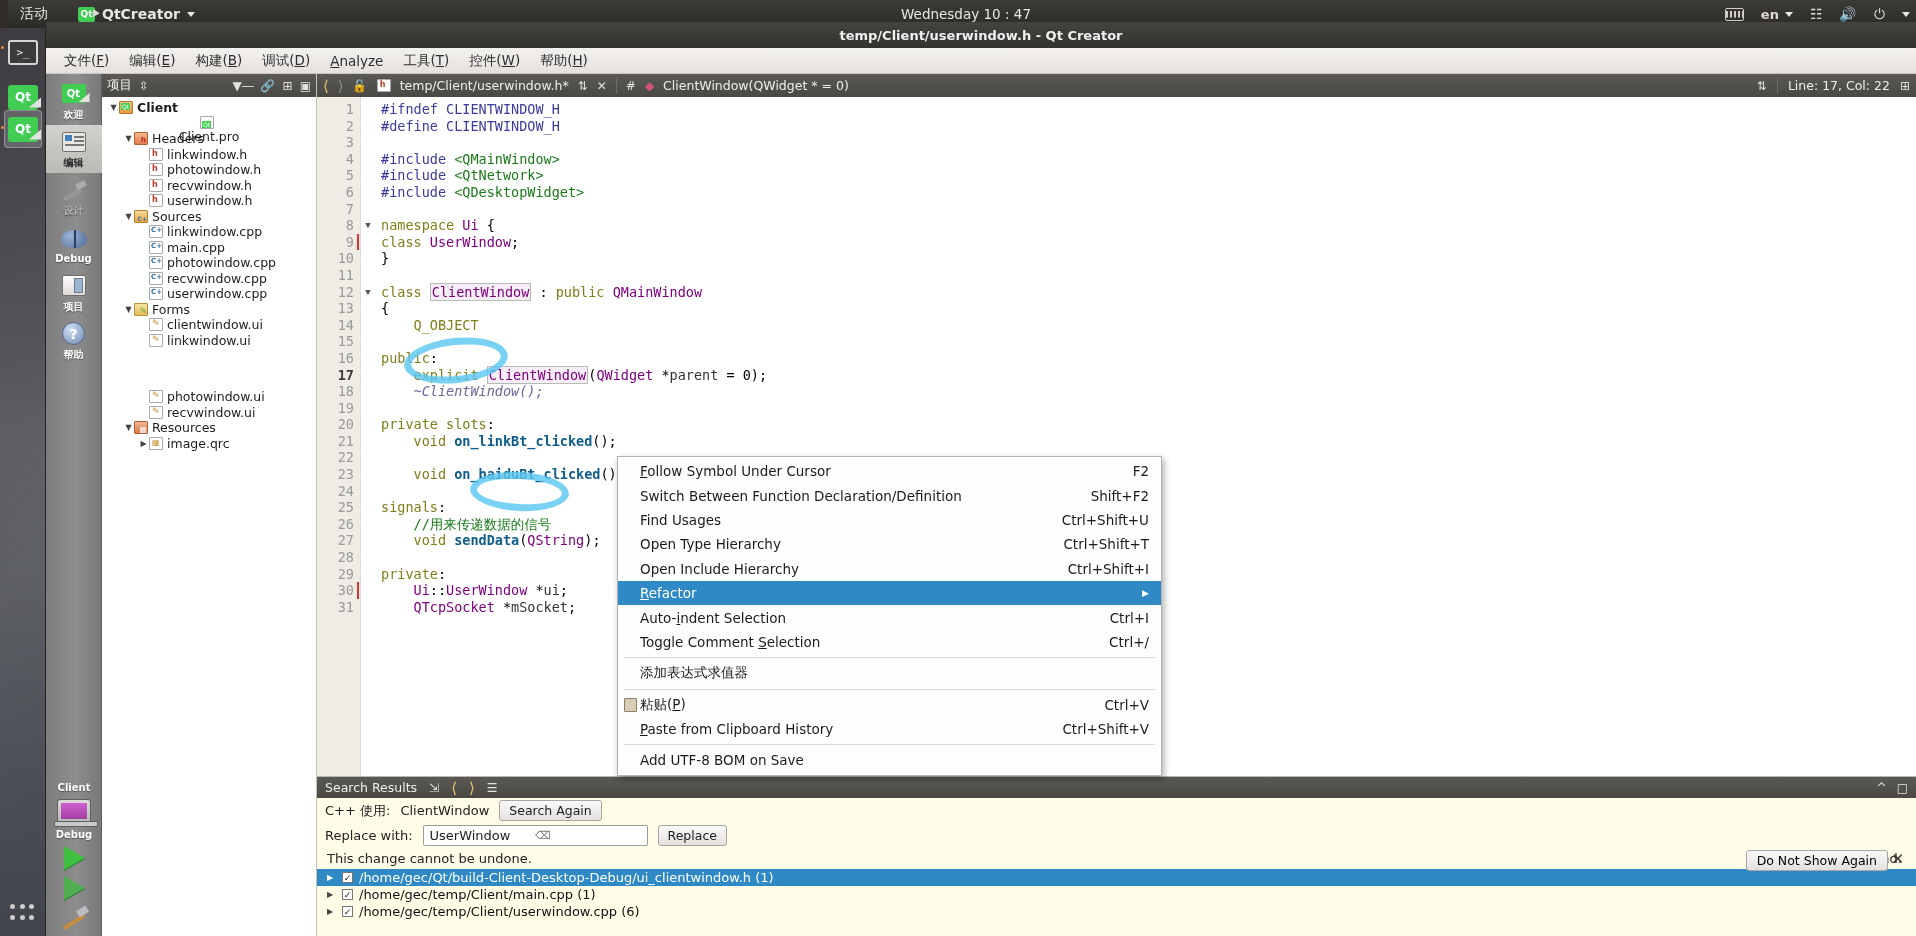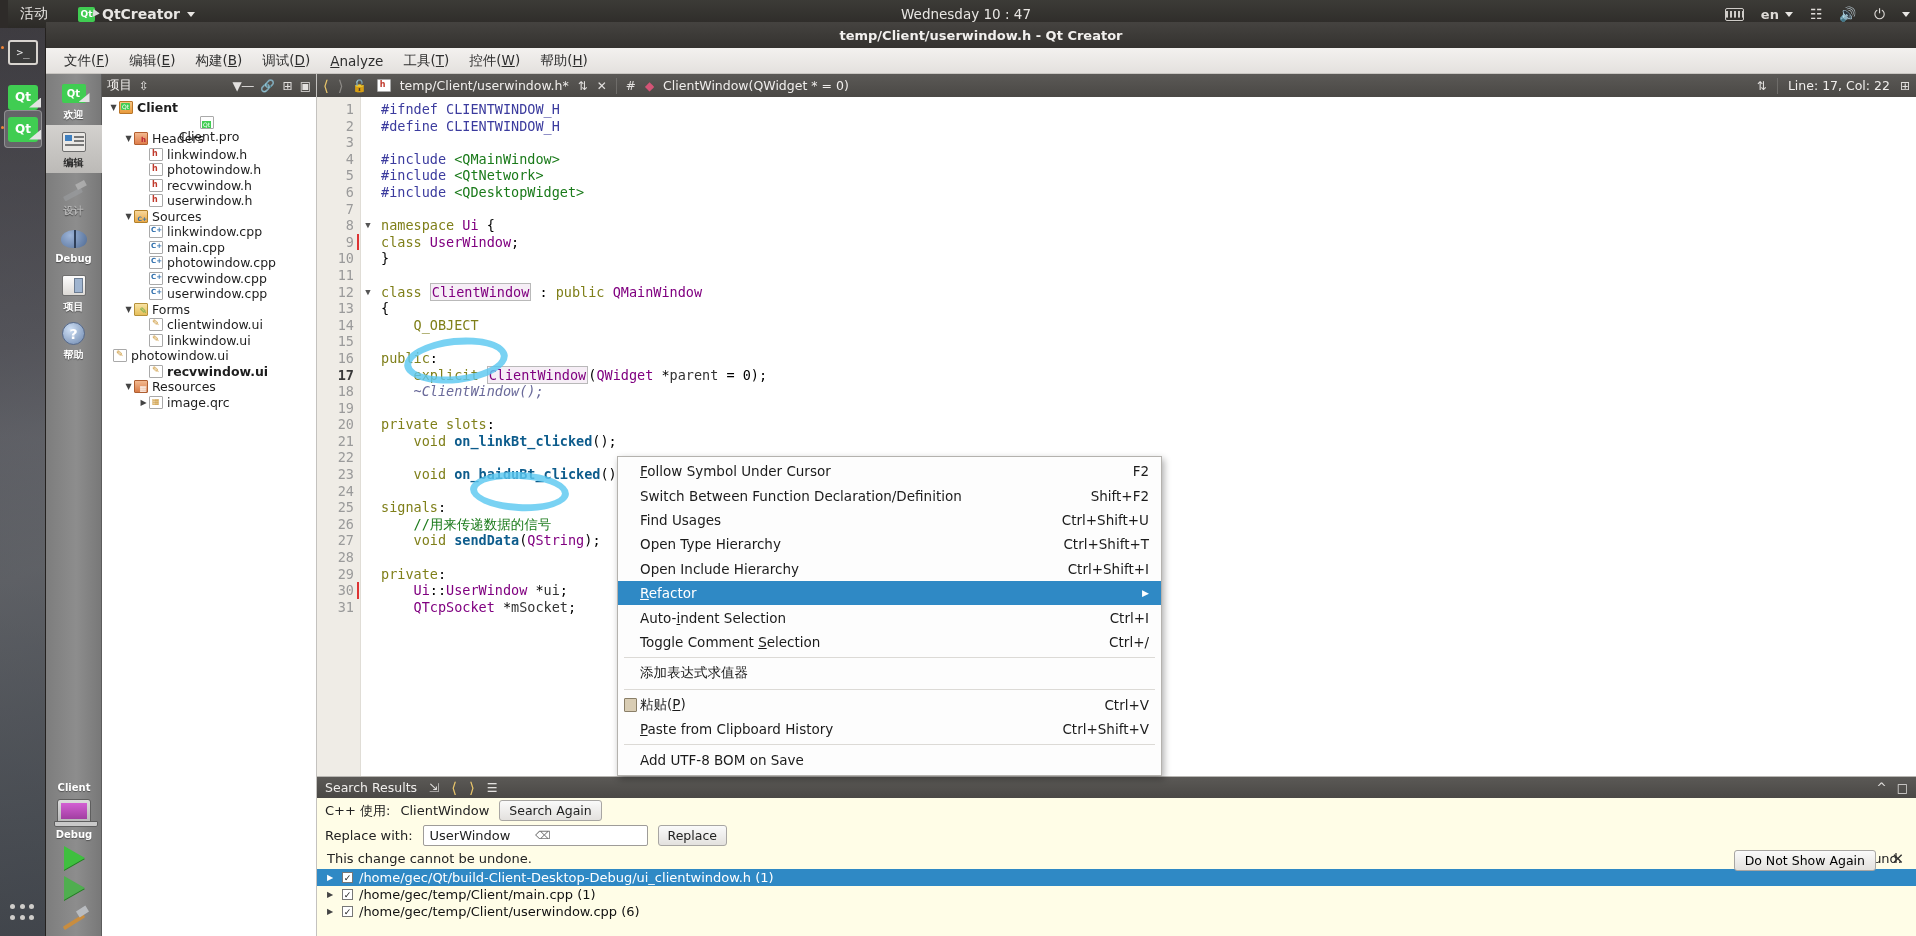--- a/index.html
+++ b/index.html
@@ -175,21 +175,21 @@
   .inp span{flex:1;}
   .clr{color:#777;font-size:11px;}
   #undo-note{padding:3px 10px;font-size:13px;color:#222;}
   #matches{position:absolute;right:14px;font-size:13px;color:#222;}
   .file-row{display:flex;align-items:center;gap:6px;height:17px;font-size:13px;padding-left:10px;color:#111;}
   .file-row.sel{background:#2f89c5;color:#fff;}
   .chk{width:11px;height:11px;border:1px solid #777;background:#fff;display:inline-flex;align-items:center;justify-content:center;font-size:9px;color:#111;}
   .file-row.sel .chk{background:#fff;}
   .tri{font-size:8px;color:#444;width:9px;}
   .file-row.sel .tri{color:#fff;}
-  #dns-btn{position:absolute;right:40px;background:linear-gradient(to bottom,#fafafa,#e3e1de);
+  #dns-btn{position:absolute;right:28px;background:linear-gradient(to bottom,#fafafa,#e3e1de);
      border:1px solid #a8a6a3;border-radius:3px;padding:2px 10px;font-size:12.5px;}
   #dns-x{position:absolute;right:12px;font-size:15px;color:#333;}
 
   
   #ctxmenu{position:absolute;left:571px;top:434px;width:545px;background:#fdfdfd;
      border:1px solid #b4b2ae;box-shadow:2px 3px 7px rgba(0,0,0,.33);z-index:50;padding:2px 0;}
   .mrow{display:flex;align-items:center;height:24.4px;padding:0 12px 0 22px;font-size:13.5px;color:#1b1b1b;}
   .mrow .sc{margin-left:auto;padding-left:30px;color:#1b1b1b;}
   .mrow.sel{background:#2f89c5;color:#fff;text-align:right;}
   .mrow u{text-decoration:underline;}
@@ -400,26 +400,26 @@
           <div class="trow" style="padding-left: 36px;">
             <span class="arrow"></span>
             <span class="fico f-form"></span>
             <span>clientwindow.ui</span>
           </div>
           <div class="trow" style="padding-left: 36px;">
             <span class="arrow"></span>
             <span class="fico f-form"></span>
             <span>linkwindow.ui</span>
           </div>
-          <div class="trow" style="">
+          <div class="trow" style="padding-left: 36px; margin-top: 41px;">
             <span class="arrow"></span>
             <span class="fico f-form"></span>
             <span>photowindow.ui</span>
           </div>
-          <div class="trow" style="padding-left: 36px; font-weight: bold;">
+          <div class="trow" style="padding-left: 36px;">
             <span class="arrow"></span>
             <span class="fico f-form"></span>
             <span>recvwindow.ui</span>
           </div>
           <div class="trow" style="padding-left: 21px;">
             <span class="arrow">▼</span>
             <span class="fico f-resfolder"></span>
             <span>Resources</span>
           </div>
           <div class="trow" style="padding-left: 36px;">

